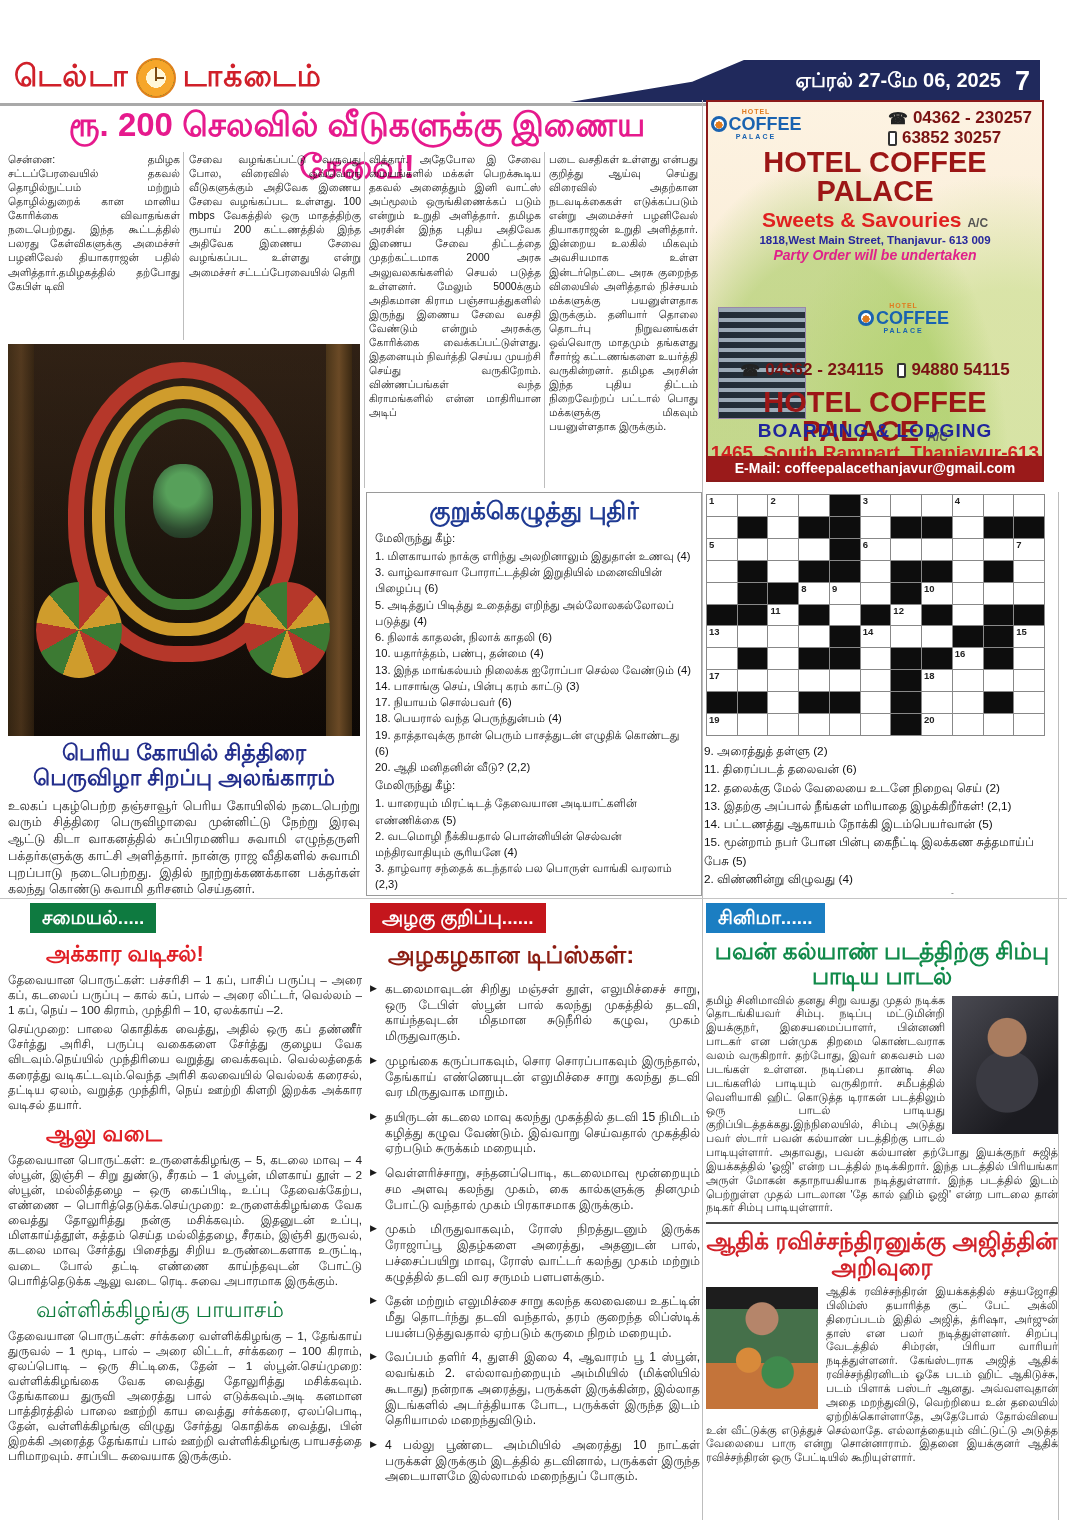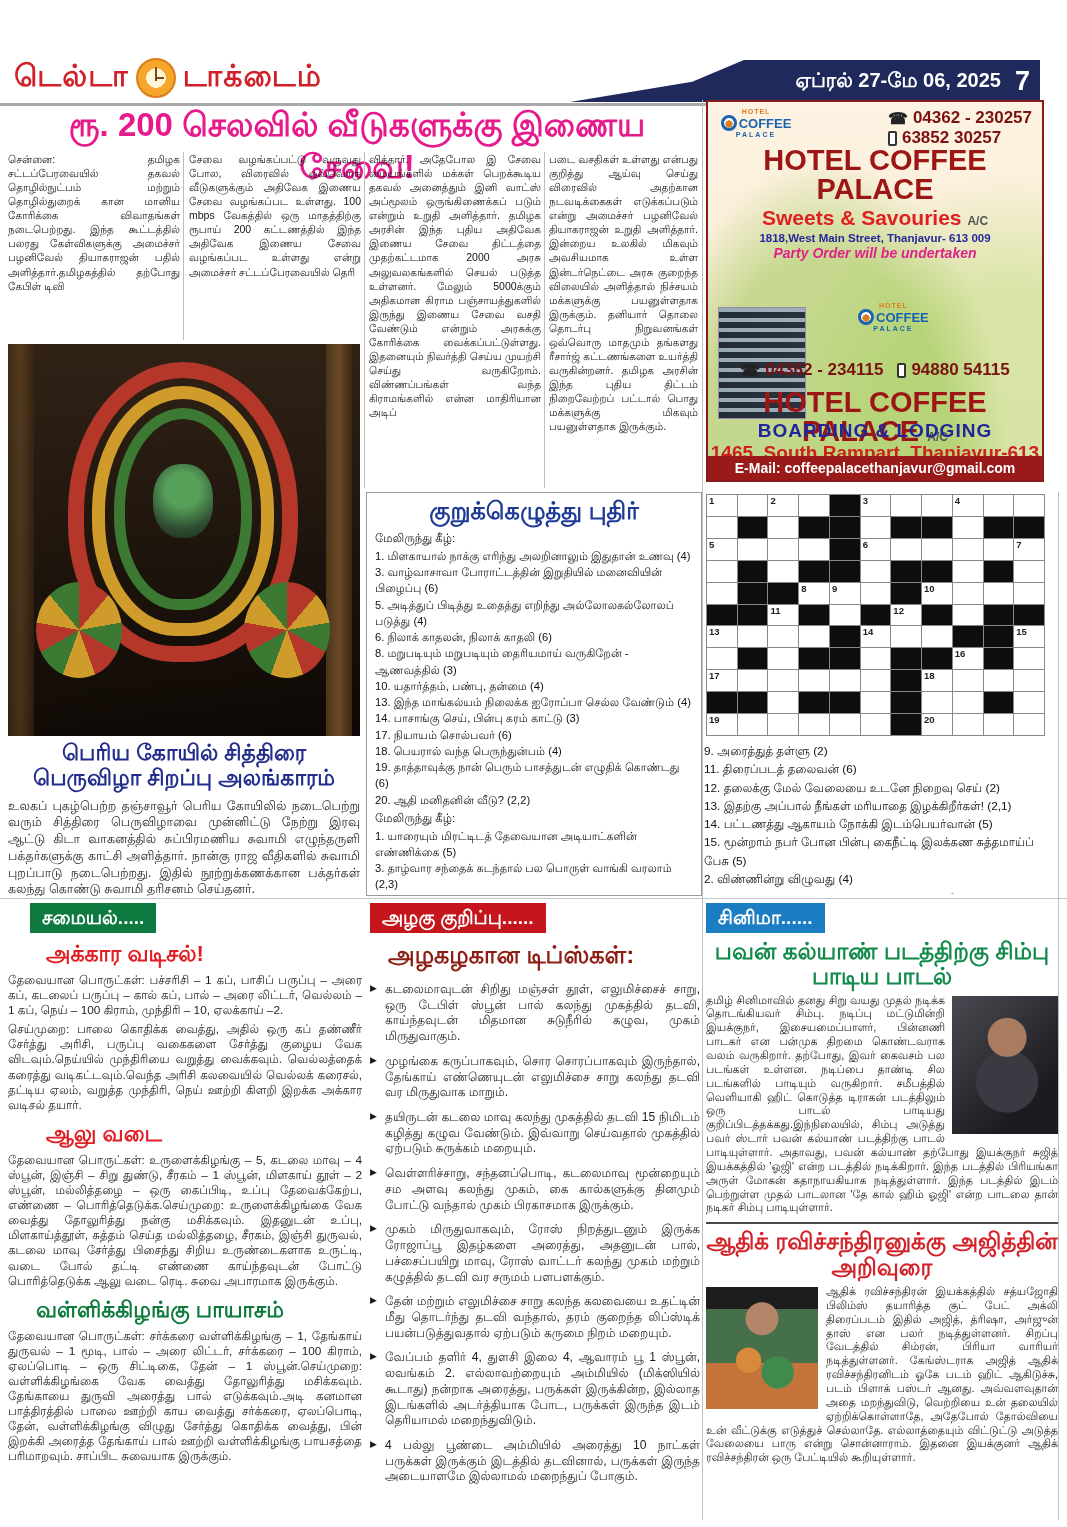--- a/index.html
+++ b/index.html
@@ -61,21 +61,21 @@
 
   
   #hotel-ad { position:absolute; left:706px; top:100px; width:338px; height:382px;
     border:2px solid #8b1a1a; background:
       radial-gradient(ellipse at 35% 100%, rgba(156,199,83,.55) 0 42%, transparent 60%),
       radial-gradient(ellipse at 90% 86%, rgba(186,219,120,.5) 0 30%, transparent 55%),
       linear-gradient(180deg,#fdf3e2 0%, #f9ecd6 60%, #f2ecd2 100%);
     overflow:hidden; }
   .coffee-logo { display:flex; flex-direction:column; align-items:center; line-height:1; }
   .coffee-logo .hotel-sm { font-size:7px; color:#e07b1f; font-weight:bold; letter-spacing:1px; }
-  .coffee-logo .coffee-word { font-size:13px; font-weight:bold; color:#1a63b0; }
+  .coffee-logo .coffee-word { font-size:18px; font-weight:bold; color:#1a63b0; }
   .coffee-logo .palace-sm { font-size:7px; color:#1a63b0; font-weight:bold; letter-spacing:2px; }
   .cup-dot { width:16px; height:16px; border-radius:50%; border:3px solid #1a63b0;
     background:radial-gradient(circle at 50% 60%, #e07b1f 0 45%, #fff 46%); display:inline-block; }
   #ad-top { position:relative; padding:6px 8px 0 8px; }
   #ad-phones1 { position:absolute; right:10px; top:6px; text-align:left; }
   .ad-phone { font-size:17px; font-weight:bold; color:#7a1212; display:flex; align-items:center; gap:5px; }
   .tel-icon { font-size:16px; color:#222; }
   .mob-icon { display:inline-block; width:9px; height:15px; border:2px solid #333; border-radius:2px; background:#fff; }
   #ad-name1, #ad-name2 { text-align:center; font-size:29px; font-weight:bold; color:#9c1616;
     letter-spacing:0px; line-height:1; }
@@ -112,21 +112,21 @@
   .xnum { position:absolute; left:2px; top:0px; font-size:9.5px; font-weight:bold; color:#222; }
   #xword-right { position:absolute; left:704px; top:742px; width:352px; height:152px; overflow:hidden; }
   #xword-right .clue-list li { font-size:11.8px; line-height:1.55; }
   #xword-answer { text-align:right; font-size:12px; margin-top:4px; padding-right:14px; }
 
   
   .band { color:#ffffff; font-size:19px; font-weight:bold; height:30px; line-height:30px; padding:0 12px; display:inline-block; }
   #cooking { position:absolute; left:8px; top:903px; width:354px; height:620px; overflow:hidden; }
   #cooking-band { background:#0e7a40; margin-left:22px; }
   .recipe-h-red { color:#e01f25; font-size:22px; font-weight:bold; margin:8px 0 4px 38px; }
-  .recipe-h-green { color:#0d7a3c; font-size:22px; font-weight:bold; margin:8px 0 4px 28px; }
+  .recipe-h-green { color:#0d7a3c; font-size:22px; font-weight:normal; margin:8px 0 4px 28px; }
   #cooking p { font-size:11.8px; line-height:1.28; text-align:justify; margin-bottom:4px; }
 
   #beauty { position:absolute; left:370px; top:903px; width:330px; height:620px; overflow:hidden; }
   #beauty-band { background:#c4161c; }
   #beauty-head { color:#8c1d12; font-size:24px; font-weight:bold; margin:8px 0 10px 18px; }
   #tips-list { list-style:none; }
   #tips-list li { position:relative; padding-left:15px; font-size:12.1px; line-height:1.3;
     text-align:justify; margin-bottom:9px; }
   #tips-list li .tip-marker { position:absolute; left:0; top:1px; font-size:9px; color:#1a1a1a; }
 
@@ -251,32 +251,32 @@
   </div>
 
   <div id="xword-box">
     <div id="xword-title">குறுக்கெழுத்து புதிர்</div>
     <div class="clue-label">மேலிருந்து கீழ்:</div>
     <ul class="clue-list" id="clues-top">
         <li>1. மிளகாயால் நாக்கு எரிந்து அலறினாலும் இதுதான் உணவு (4)</li>
         <li>3. வாழ்வாசாவா போராட்டத்தின் இறுதியில் மனைவியின் பிழைப்பு (6)</li>
         <li>5. அடித்துப் பிடித்து உதைத்து எறிந்து அல்லோலகல்லோலப் படுத்து (4)</li>
         <li>6. நிலாக் காதலன், நிலாக் காதலி (6)</li>
-        <li>8. மறுபடியும் மறுபடியும் தைரியமாய் வருகிறேன் - ஆணவத்தில் (3)</li>
         <li>10. யதார்த்தம், பண்பு, தன்மை (4)</li>
         <li>13. இந்த மாங்கல்யம் நிலைக்க ஐரோப்பா செல்ல வேண்டும் (4)</li>
         <li>14. பாசாங்கு செய், பின்பு கரம் காட்டு (3)</li>
         <li>17. நியாயம் சொல்பவர் (6)</li>
         <li>18. பெயரால் வந்த பெருந்துன்பம் (4)</li>
         <li>19. தாத்தாவுக்கு நான் பெரும் பாசத்துடன் எழுதிக் கொண்டது (6)</li>
         <li>20. ஆதி மனிதனின் வீடு? (2,2)</li>
       </ul>
     <div class="clue-label">மேலிருந்து கீழ்:</div>
     <ul class="clue-list" id="clues-bottom">
         <li>1. யாரையும் மிரட்டிடத் தேவையான அடியாட்களின் எண்ணிக்கை (5)</li>
+        <li>2. வடமொழி நீக்கியதால் பொன்னியின் செல்வன் மந்திரவாதியும் சூரியனே (4)</li>
         <li>3. தாழ்வார சந்தைக் கடந்தால் பல பொருள் வாங்கி வரலாம் (2,3)</li>
       </ul>
   </div>
 
   <div id="xword-grid">
       <div class="xcell">
         <span class="xnum">1</span>
       </div>
       <div class="xcell"></div>
       <div class="xcell">

